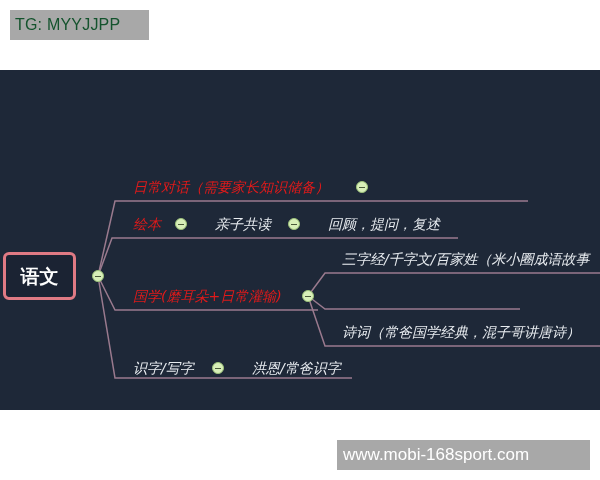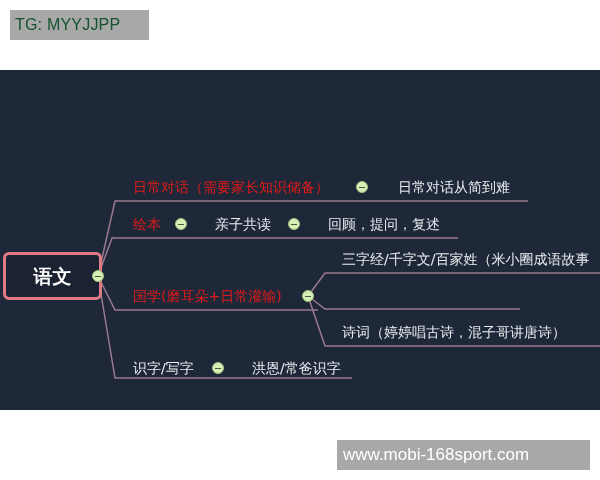--- a/index.html
+++ b/index.html
@@ -17,27 +17,27 @@
     font-size: 17px; line-height: 30px; padding-left: 6px;
   }
 
   .canvas {
     position: absolute; left: 0; top: 70px; width: 600px; height: 340px;
     background: #1e2838; overflow: hidden;
   }
   .canvas svg.lines { position: absolute; left: 0; top: 0; }
 
   .root {
-    position: absolute; left: 3px; top: 182px; width: 99px; height: 48px;
+    position: absolute; left: 3px; top: 182px; width: 73px; height: 48px;
     border: 3px solid #e07a84; border-radius: 6px; background: #1b2333;
     color: #ffffff; font-weight: bold; font-size: 19px; text-align: center; line-height: 42px;
   }
 
   .node {
-    position: absolute; font-size: 14px; white-space: nowrap; line-height: 18px;
+    position: absolute; font-size: 14px; white-space: nowrap; line-height: 18px; font-style: italic;
   }
   .node.red { color: #e01a1a; }
   .node.white { color: #e8ecf0; }
 
   .toggle {
     position: absolute; width: 12px; height: 12px; border-radius: 50%;
     background: #d8efb8; border: 1px solid #9cc27a;
   }
   .toggle::after {
     content: ""; position: absolute; left: 2px; top: 4.5px; width: 6px; height: 1.5px; background: #4a5a3a;
@@ -61,31 +61,30 @@
       <path d="M308 226 L325 239 L520 239"></path>
       <path d="M308 226 L325 276 L600 276"></path>
     </g>
   </svg>
 
   <div class="root">语文</div>
   <div class="toggle" style="left:92px; top:200px;"></div>
 
   <div class="node red" style="left:133px; top:108px;">日常对话（需要家长知识储备）</div>
   <div class="toggle" style="left:356px; top:111px;"></div>
-  <div class="node white" style="left:398px; top:108px;">日常对话从简到难</div>
 
   <div class="node red" style="left:133px; top:145px;">绘本</div>
   <div class="toggle" style="left:175px; top:148px;"></div>
   <div class="node white" style="left:215px; top:145px;">亲子共读</div>
   <div class="toggle" style="left:288px; top:148px;"></div>
   <div class="node red" style="left:133px; top:217px;">国学(磨耳朵+日常灌输)</div>
 
   <div class="node white" style="left:328px; top:145px;">回顾，提问，复述</div>
   <div class="toggle" style="left:302px; top:220px;"></div>
   <div class="node white" style="left:342px; top:180px;">三字经/千字文/百家姓（米小圈成语故事</div>
-  <div class="node white" style="left:342px; top:253px;">诗词（婷婷唱古诗，混子哥讲唐诗）</div>
+  <div class="node white" style="left:342px; top:253px;">诗词（常爸国学经典，混子哥讲唐诗）</div>
 
   <div class="node white" style="left:133px; top:289px;">识字/写字</div>
   <div class="toggle" style="left:212px; top:292px;"></div>
   <div class="node white" style="left:252px; top:289px;">洪恩/常爸识字</div>
 </div>
 
 <div class="wm-bottom">www.mobi-168sport.com</div>
 
 </body></html>

